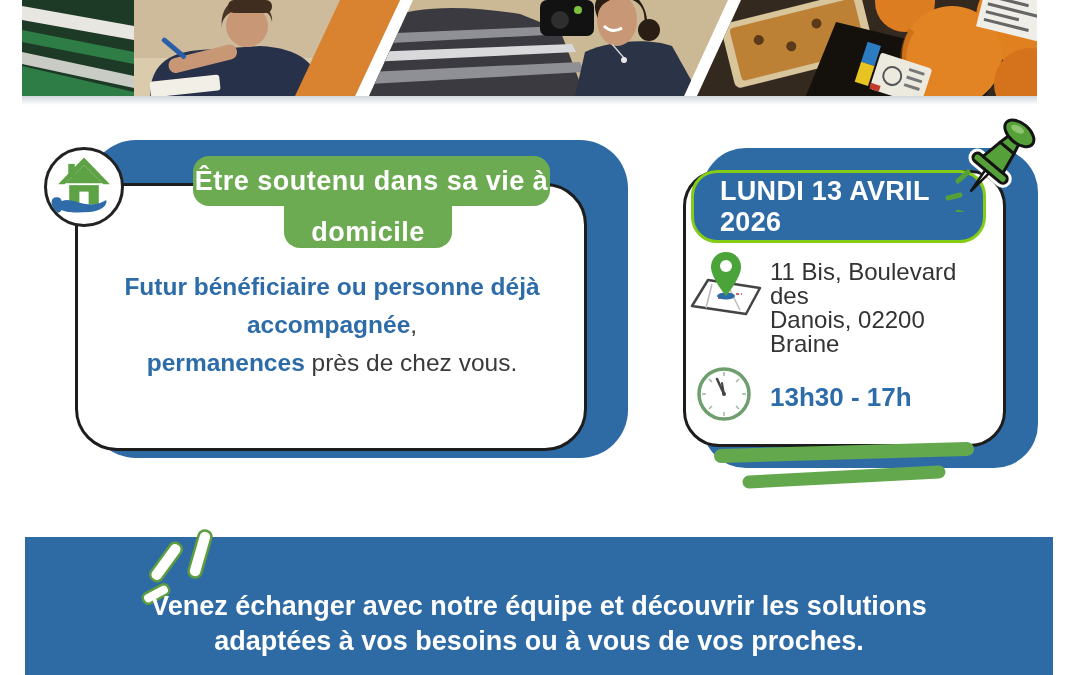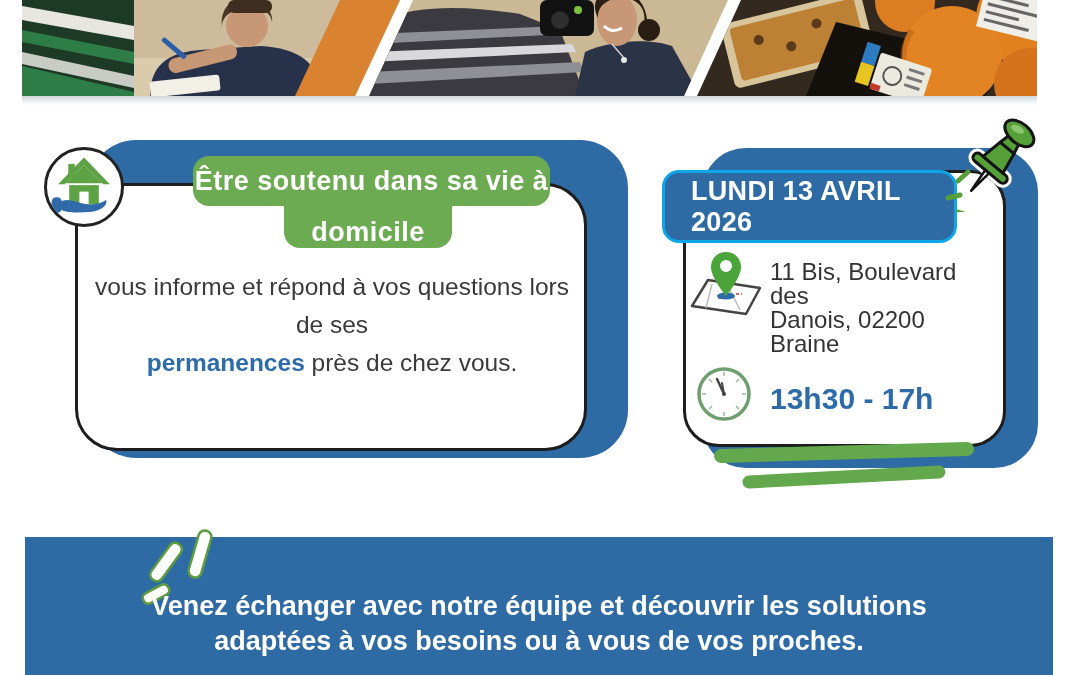--- a/index.html
+++ b/index.html
@@ -30,33 +30,33 @@
     background:#fff; border:3px solid #222; border-radius:50%; z-index:5; overflow:hidden; }
   .card-body { position:absolute; left:88px; top:268px; width:488px; z-index:3;
     text-align:center; font-size:24.5px; line-height:38px; color:#3a3a3a; }
   .bb { color:#2d6ca8; font-weight:bold; }
 
   
   .blue-back2 { position:absolute; left:702px; top:148px; width:336px; height:320px;
     background:#2e6ba5; border-radius:44px; }
   .white-card2 { position:absolute; left:683px; top:170px; width:323px; height:277px;
     background:#ffffff; border:3px solid #1d1d1d; border-radius:36px; z-index:2; }
-  .date-bar { position:absolute; left:662px; top:170px; width:295px; height:73px;
-    background:#2e6ba5; border:3px solid #0ea5e9; border-radius:17px; z-index:3;
+  .date-bar { position:absolute; left:691px; top:170px; width:295px; height:73px;
+    background:#2e6ba5; border:3px solid #84cc16; border-radius:26px; z-index:3;
     display:flex; align-items:center; padding-left:26px;
     color:#fff; font-size:27px; font-weight:bold; letter-spacing:.3px; }
   .pushpin { position:absolute; left:930px; top:112px; width:115px; height:100px; z-index:6; }
   .map-icon { position:absolute; left:688px; top:250px; width:76px; height:72px; z-index:4; }
   .loc-text { position:absolute; left:770px; top:260px; width:230px; z-index:4;
     font-size:24px; line-height:24px; color:#333; }
   .loc-city { color:#64a83e; font-weight:bold; }
   .loc-venue { color:#2d6ca8; font-weight:bold; }
   .clock-wrap { position:absolute; left:696px; top:366px; width:56px; height:56px; z-index:4; }
   .hours { position:absolute; left:770px; top:382px; z-index:4;
-    color:#2d6ca8; font-size:30px; font-weight:bold; }
+    color:#2d6ca8; font-size:26px; font-weight:bold; }
   .marker-strokes { position:absolute; left:705px; top:438px; width:290px; height:55px; z-index:4; }
 
   
   .banner { position:absolute; left:25px; top:505px; width:1028px; height:153px;
     background:#2e6ba5;margin-top:32px; }
   .banner-text { position:absolute; left:0; top:52px; width:100%;
     text-align:center; color:#fff; font-size:27px; font-weight:bold; line-height:35px; }
   .slashes { position:absolute; left:103px; top:-11px; width:110px; height:95px; }
 </style>
 </head>
@@ -170,21 +170,21 @@
         <polygon points="40,8 68,37 61,37 40,16 19,37 12,37" fill="#5da244"></polygon>
         <polygon points="40,16 60,36 20,36" fill="#5da244"></polygon>
         <rect x="24" y="38" width="32" height="21" fill="#5da244"></rect>
         <rect x="35" y="45" width="10" height="14" fill="#ffffff"></rect>
         <path d="M12,58 C20,50 30,56 40,58 C50,60 58,58 64,54 C66,60 58,66 46,67 C32,68 20,68 14,64 Z" fill="#2f6ba8"></path>
         <rect x="5" y="51" width="11" height="17" rx="5" fill="#2f6ba8"></rect>
       </svg>
     </div>
 
     <div class="card-body">
-      <div><span>vous informe et répond à vos questions lors de ses</span></div>
+      <div><span class="bb">Futur bénéficiaire ou personne déjà accompagnée</span><span>,</span></div>
       <div><span class="bb">permanences</span><span> près de chez vous.</span></div>
     </div>
   </section>
 
   <section>
     <div class="blue-back2"></div>
     <div class="white-card2"></div>
 
     <div class="date-bar">
       <span>LUNDI 13 AVRIL 2026</span>

